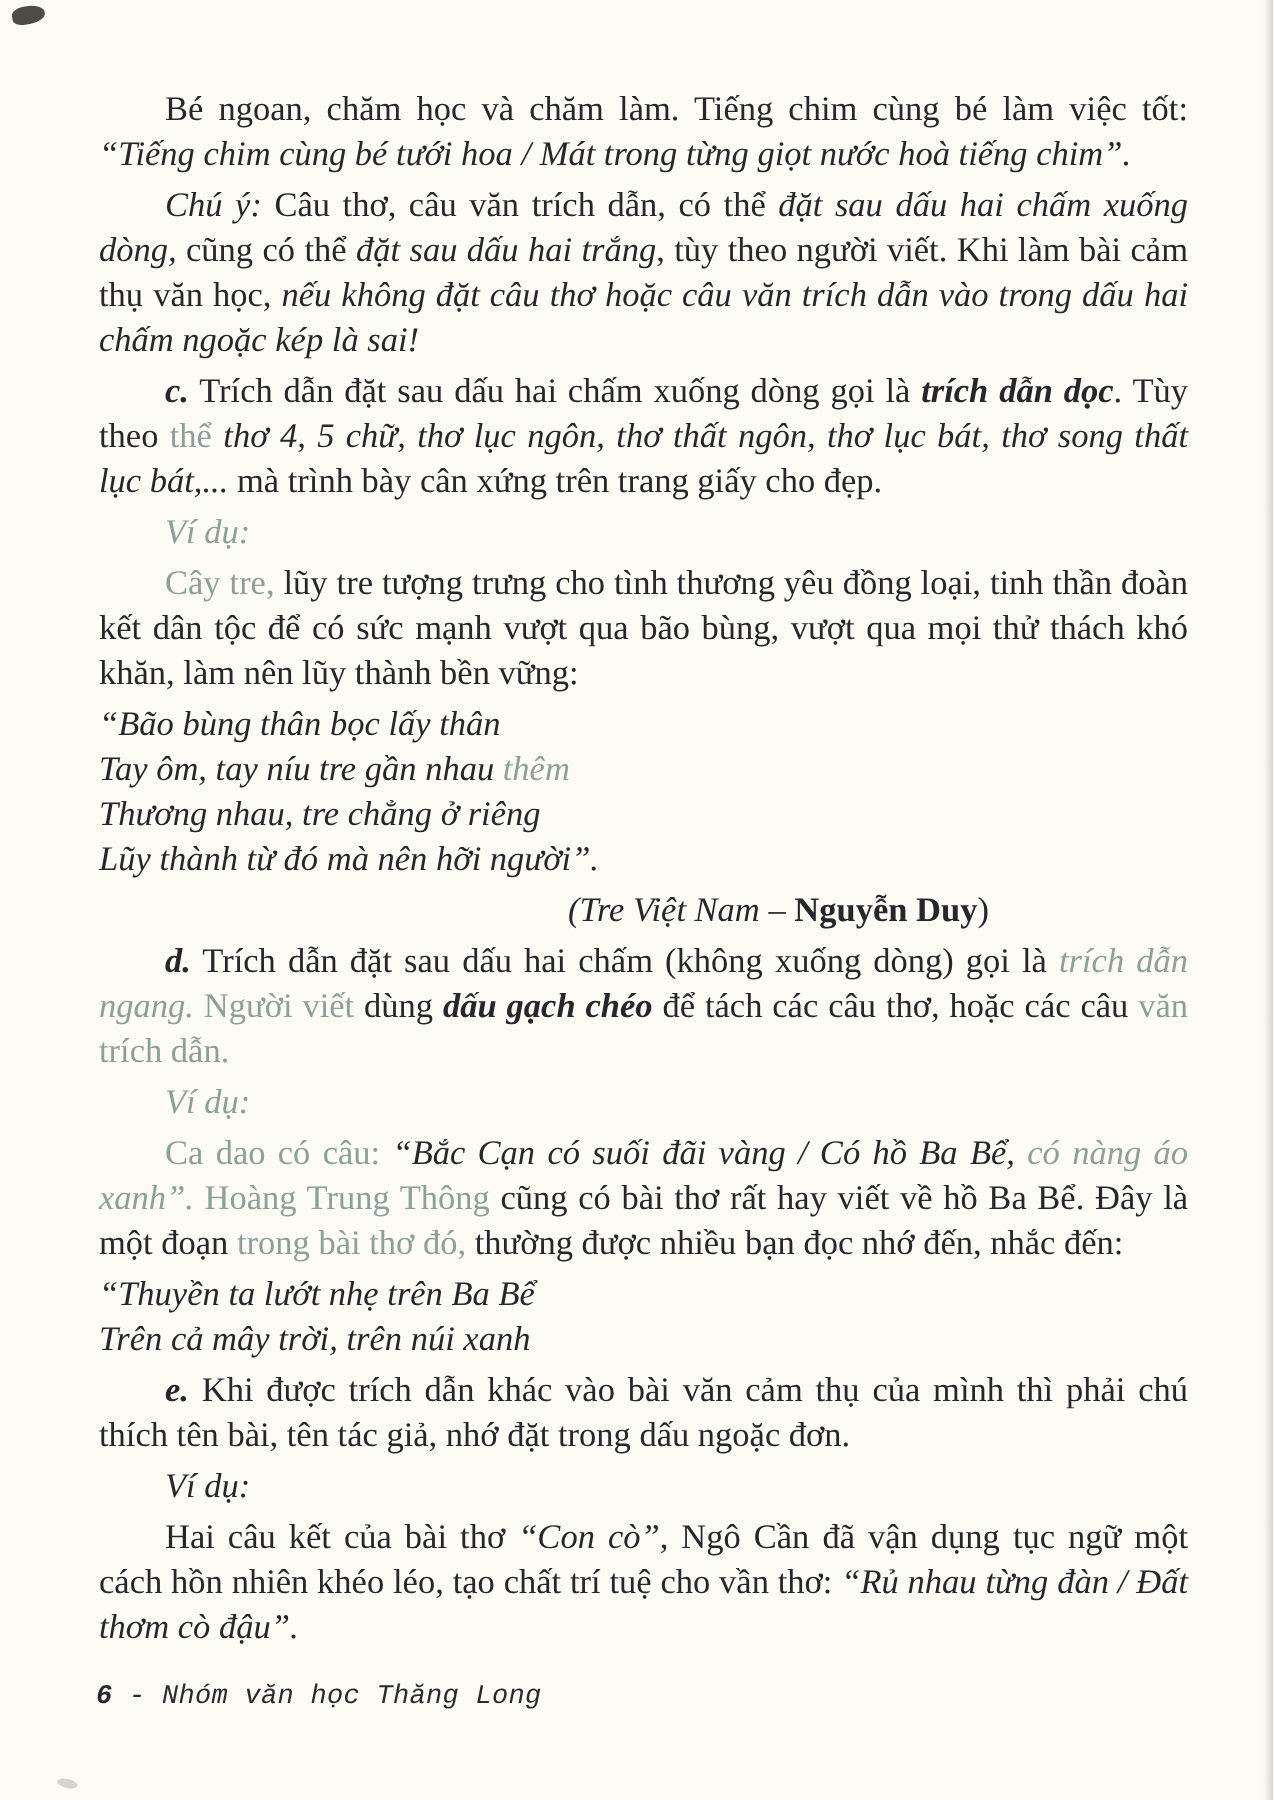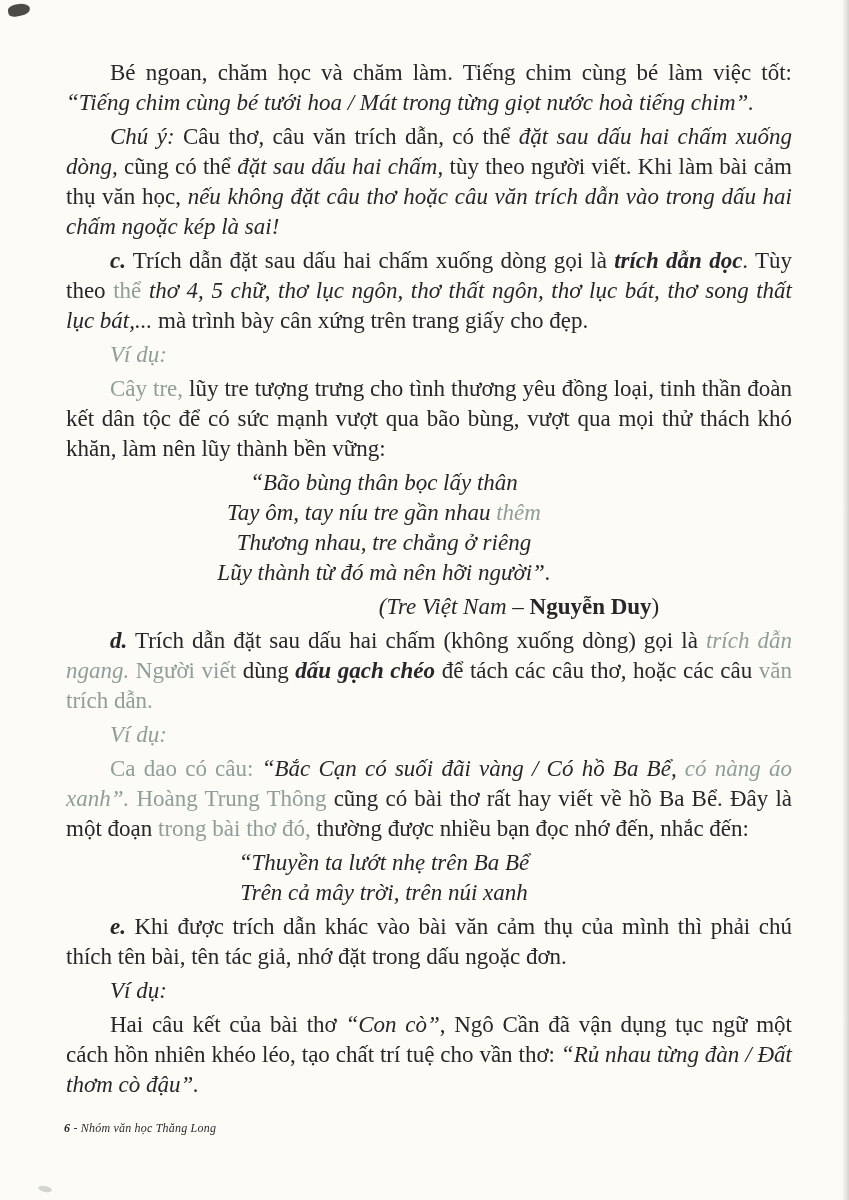--- a/index.html
+++ b/index.html
@@ -23,36 +23,36 @@
     width: 726px;
     font-size: 23px;
     line-height: 30px;
     text-align: justify;
   }
   .para {
     margin: 0 0 4px 0;
     text-indent: 44px;
   }
   .poem {
-    text-align: center;
+    text-align: left;
     margin: 2px 90px 4px 0;
   }
   .poem-line { line-height: 30px; }
   .attribution {
     text-align: center;
     margin: 0 0 4px 180px;
     text-indent: 0;
   }
   .footer {
     position: absolute;
     left: 64px;
     top: 1121px;
-    font-family: Liberation Serif, serif;
+    font-family: Liberation Mono, monospace;
     font-style: italic;
-    font-size: 12px;
+    font-size: 18px;
     color: #2a2a2e;
     letter-spacing: 0.2px;
   }
   .footer .b { font-weight: bold; font-style: italic; }
   
   .i  { font-style: italic; }
   .b  { font-weight: 700; }
   .bi { font-weight: 700; font-style: italic; }
   .f  { color: #8e9e99; }
   .fi { color: #8e9e99; font-style: italic; }
@@ -94,21 +94,21 @@
 <div class="page">
 
   <div class="artifact-tl"></div>
   <div class="artifact-right"></div>
   <div class="artifact-bl"></div>
 
   <div class="content">
 
     <p class="para"><span>Bé ngoan, chăm học và chăm làm. Tiếng chim cùng bé làm việc tốt: </span><span class="i">“Tiếng chim cùng bé tưới hoa / Mát trong từng giọt nước hoà tiếng chim”.</span></p>
 
-    <p class="para"><span class="i">Chú ý:</span><span> Câu thơ, câu văn trích dẫn, có thể </span><span class="i">đặt sau dấu hai chấm xuống dòng,</span><span> cũng có thể </span><span class="i">đặt sau dấu hai chấm</span><span>, tùy theo người viết. Khi làm bài cảm thụ văn học, </span><span class="i">nếu không đặt câu thơ hoặc câu văn trích dẫn vào trong dấu hai chấm ngoặc kép là sai!</span></p>
+    <p class="para"><span class="i">Chú ý:</span><span> Câu thơ, câu văn trích dẫn, có thể </span><span class="i">đặt sau dấu hai chấm xuống dòng,</span><span> cũng có thể </span><span class="i">đặt sau dấu hai trắng</span><span>, tùy theo người viết. Khi làm bài cảm thụ văn học, </span><span class="i">nếu không đặt câu thơ hoặc câu văn trích dẫn vào trong dấu hai chấm ngoặc kép là sai!</span></p>
 
     <p class="para"><span class="bi">c.</span><span> Trích dẫn đặt sau dấu hai chấm xuống dòng gọi là </span><span class="bi">trích dẫn dọc</span><span>. Tùy theo </span><span class="f">thể </span><span class="i">thơ 4, 5 chữ, thơ lục ngôn, thơ thất ngôn, thơ lục bát, thơ song thất lục bát,...</span><span> mà trình bày cân xứng trên trang giấy cho đẹp.</span></p>
 
     <p class="para"><span class="fi">Ví dụ:</span></p>
 
     <p class="para"><span class="f">Cây tre,</span><span> lũy tre tượng trưng cho tình thương yêu đồng loại, tinh thần đoàn kết dân tộc để có sức mạnh vượt qua bão bùng, vượt qua mọi thử thách khó khăn, làm nên lũy thành bền vững:</span></p>
 
     <div class="poem">
       <div class="poem-line"><span class="i">“Bão bùng thân bọc lấy thân</span></div>
       <div class="poem-line"><span class="i">Tay ôm, tay níu tre gần nhau </span><span class="fi">thêm</span></div>

